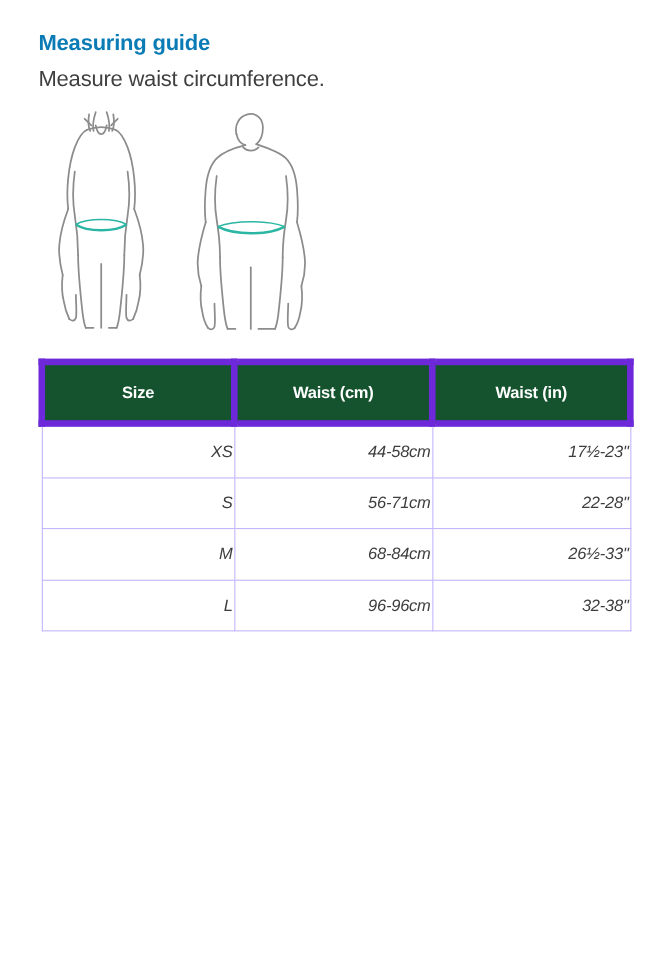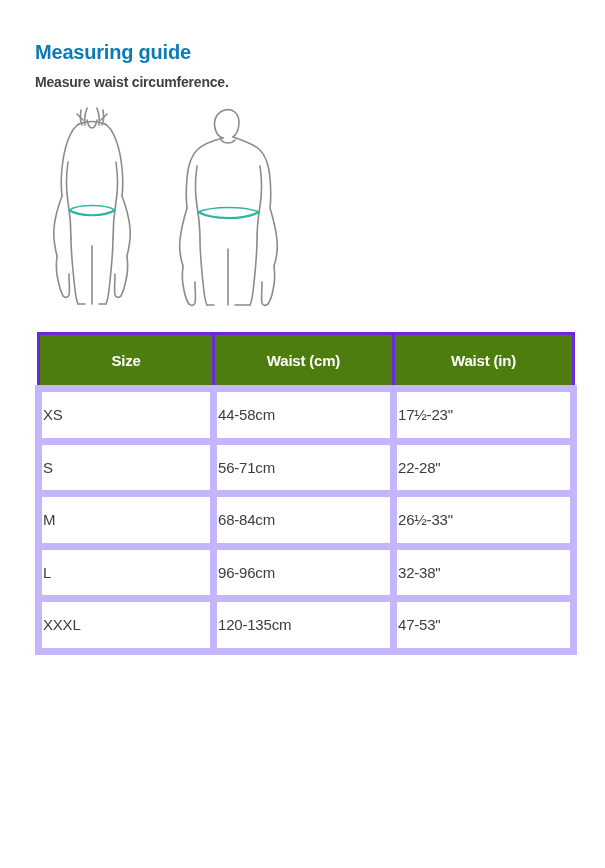--- a/index.html
+++ b/index.html
@@ -12,67 +12,67 @@
     background: #ffffff;
     font-family: "Liberation Sans", sans-serif;
     color: #3d3d3d;
     overflow: hidden;
   }
   .page {
     position: relative;
     width: 605px;
     height: 612px;
     box-sizing: border-box;
-    padding: 17px 35px;
+    padding: 4px 35px;
   }
   .section-title {
     font-size: 20px;
     font-weight: bold;
     color: #0b7bb5;
     letter-spacing: -0.2px;
   }
   #measuring-title {
     padding-top: 24px;
   }
   .section-sub {
-    font-size: 14px;
+    font-size: 20px;
     color: #3f3f3f;
     margin-top: 10px;
     letter-spacing: -0.2px;
-    font-weight: bold;
   }
   .figure-wrap {
     margin-top: 14px;
     height: 210px;
   }
   #ordering-title {
     margin-top: 26px;
   }
   table.size-table {
     margin-top: 18px;
     border-collapse: collapse;
     width: 535px;
     table-layout: fixed;
   }
   table.size-table th {
-    background: #4d7c0f;
+    background: #14532d;
     color: #ffffff;
     font-size: 15px;
     font-weight: bold;
     height: 48px;
-    border: 3px solid #6d28d9;
+    border: 6px solid #6d28d9;
     letter-spacing: -0.2px;
   }
   table.size-table td {
     font-size: 15px;
     color: #3d3d3d;
-    text-align: left;
+    text-align: right;
     height: 43.5px;
-    border: 7px solid #c4b5fd;
+    border: 1px solid #c4b5fd;
     letter-spacing: -0.2px;
+    font-style: italic;
   }
   table.size-table col.c1 { width: 175px; }
   table.size-table col.c2 { width: 180px; }
   table.size-table col.c3 { width: 180px; }
 </style>
 </head>
 <body>
 
 <div class="page">
 
@@ -174,21 +174,16 @@
       <tr>
         <td>M</td>
         <td>68-84cm</td>
         <td>26½-33"</td>
       </tr>
       <tr>
         <td>L</td>
         <td>96-96cm</td>
         <td>32-38"</td>
       </tr>
-      <tr>
-        <td>XXXL</td>
-        <td>120-135cm</td>
-        <td>47-53"</td>
-      </tr>
     </tbody>
   </table>
 
 </div>
 
 </body></html>

